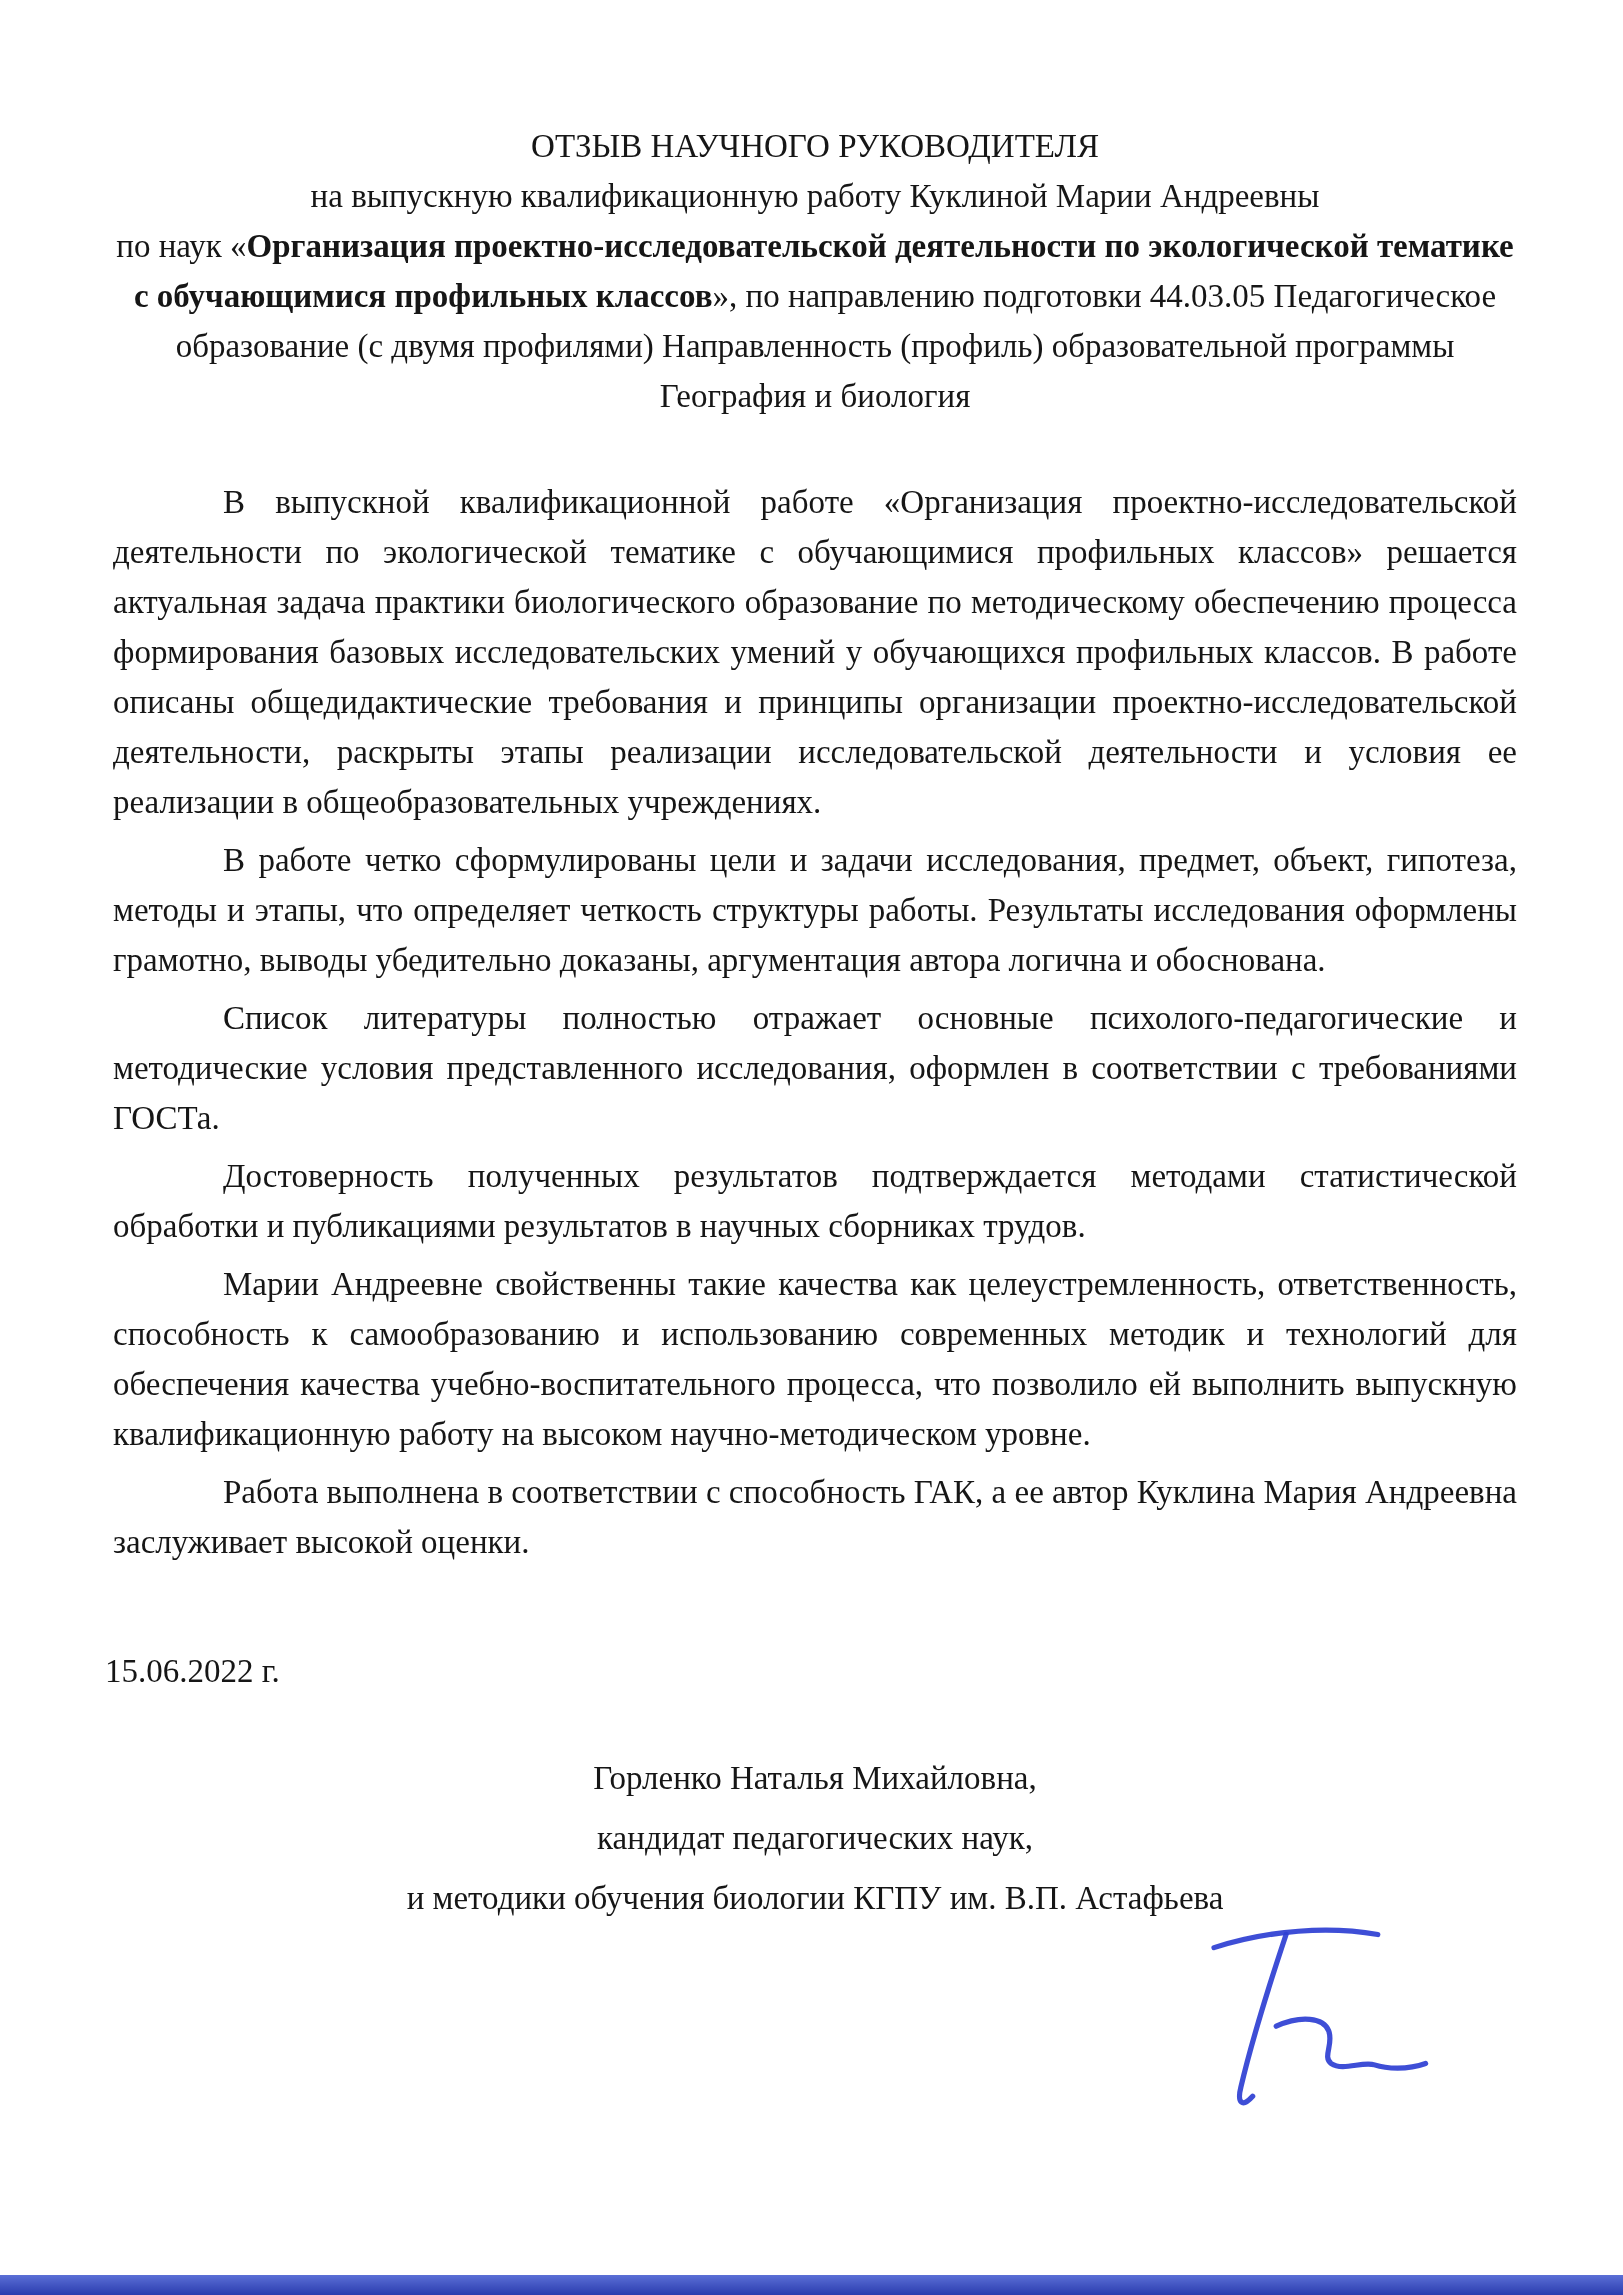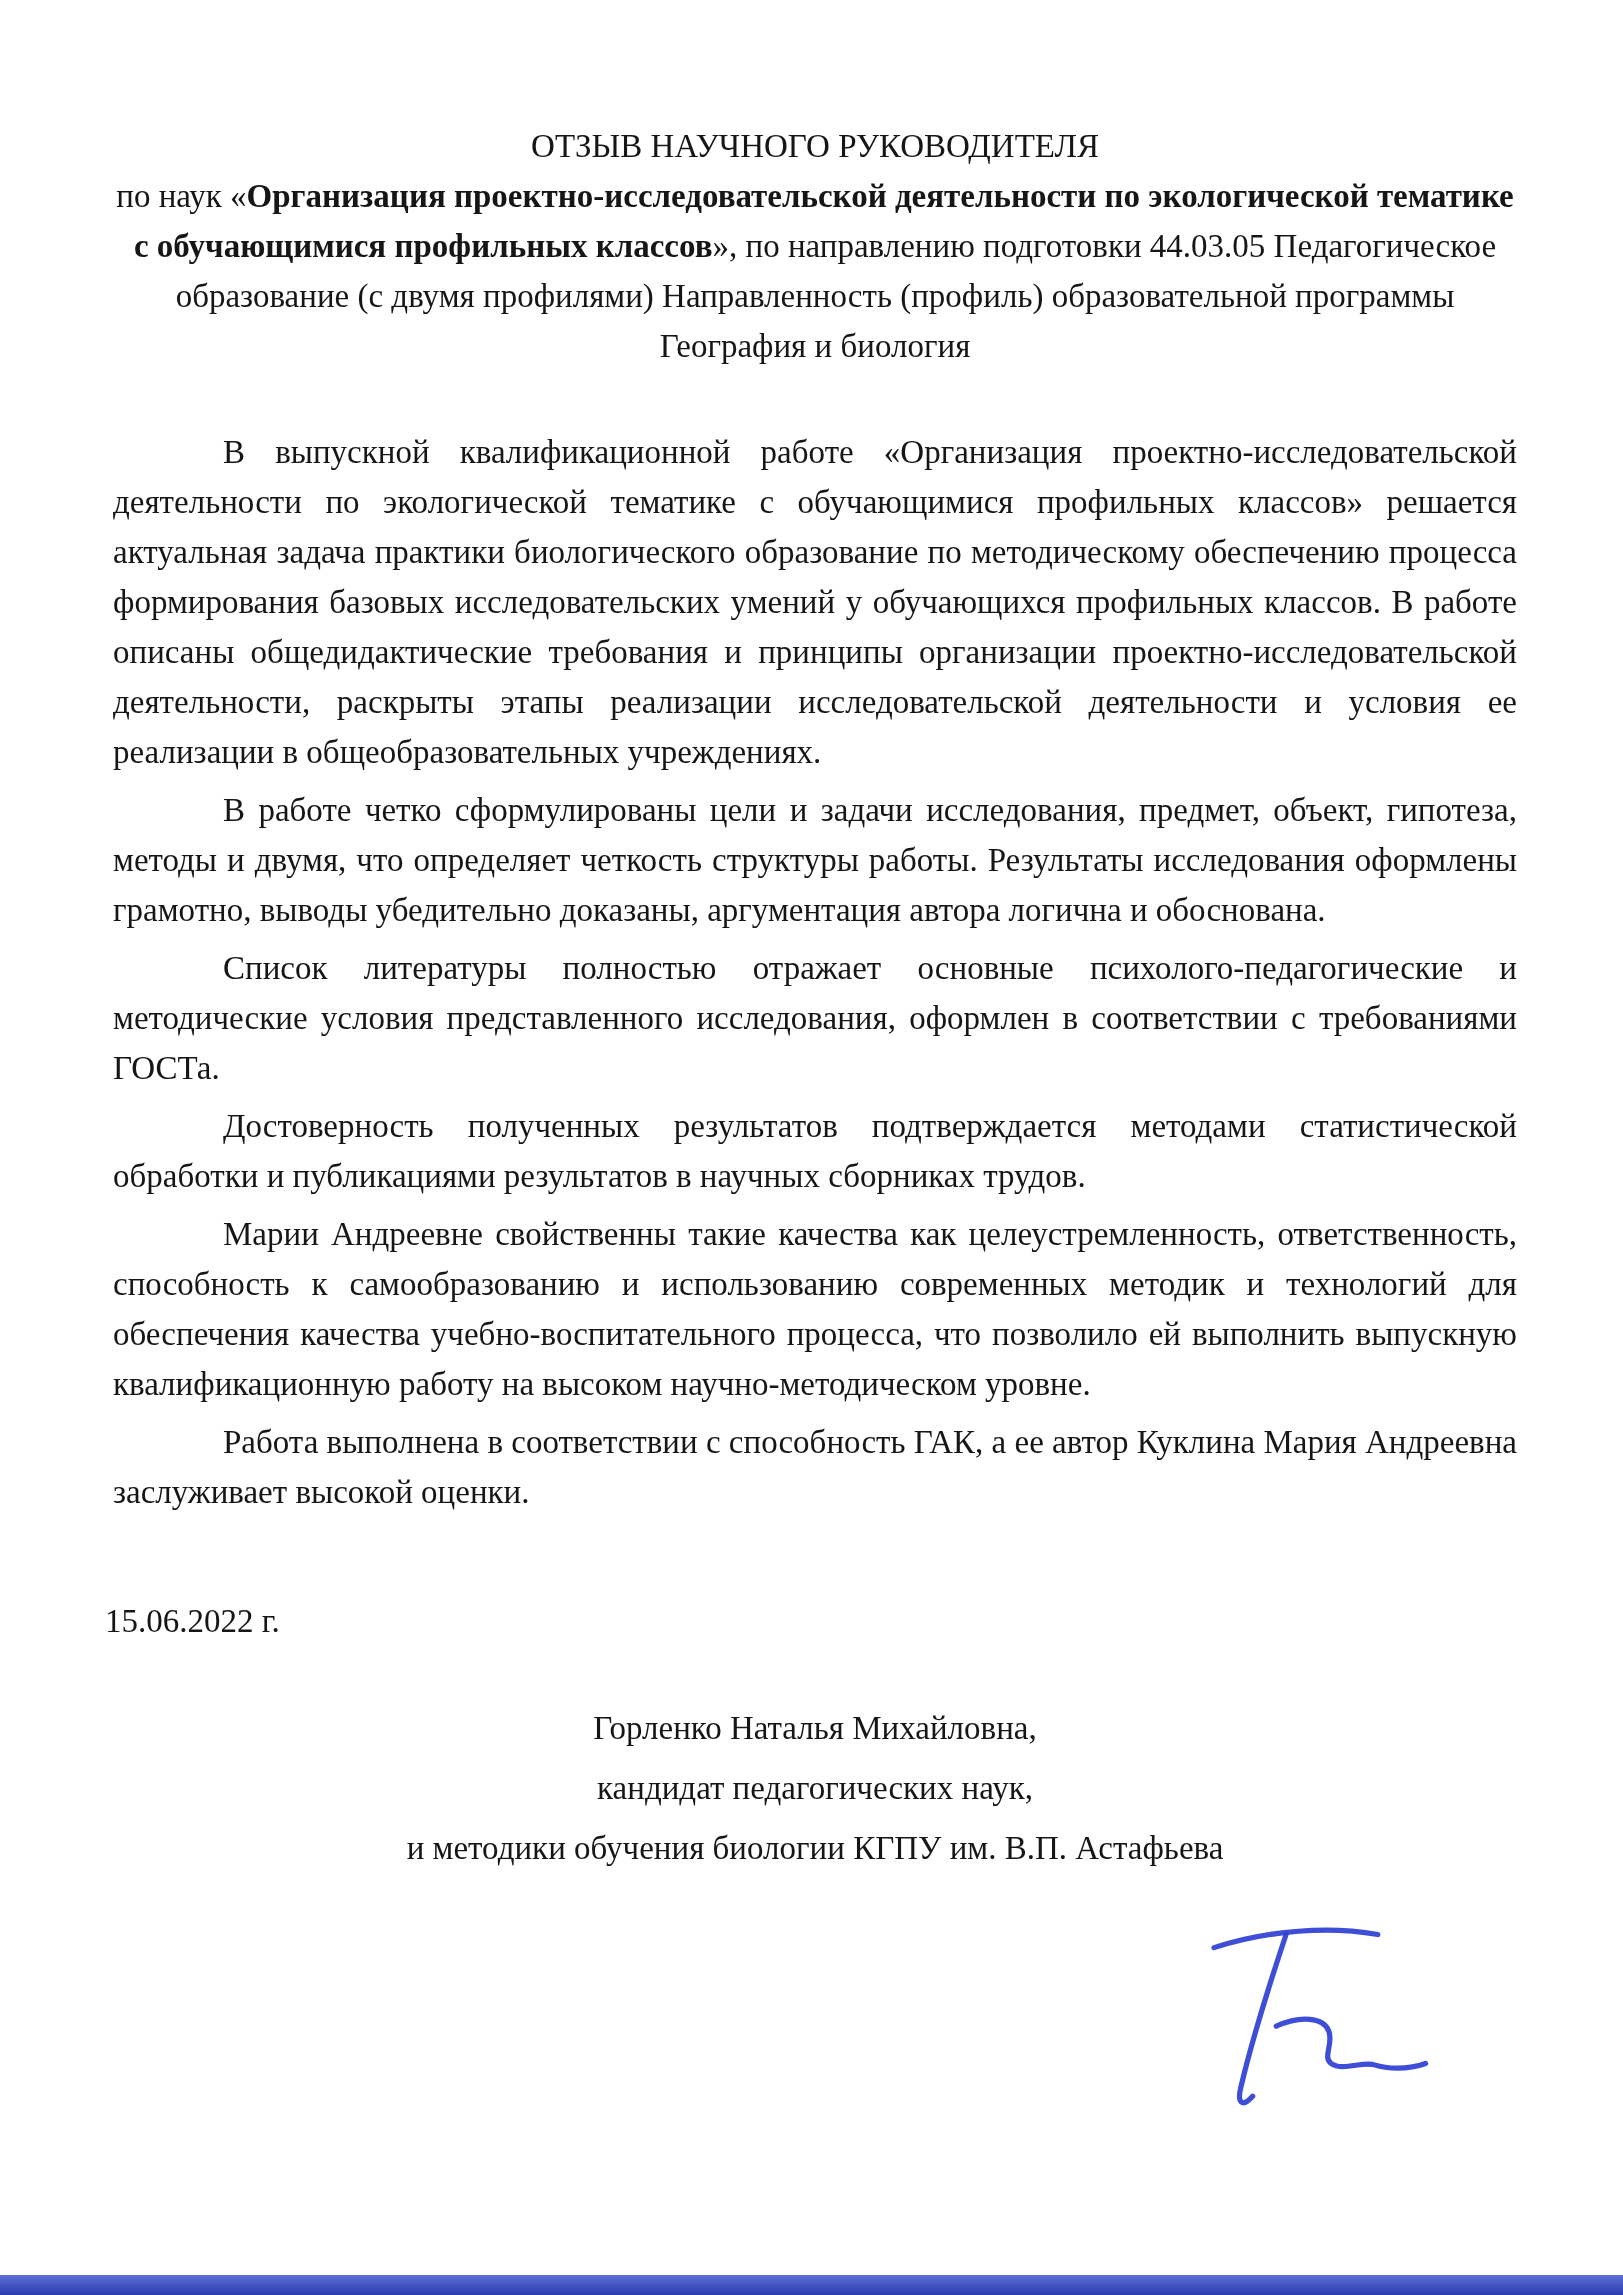--- a/index.html
+++ b/index.html
@@ -67,26 +67,27 @@
     height: 19.6px;
   }
 </style>
 </head>
 <body>
 
 <div class="page" style="color: rgb(22, 22, 22);">
 
   <div class="heading">
     <div class="head-line">ОТЗЫВ НАУЧНОГО РУКОВОДИТЕЛЯ</div>
+    <div class="head-line">на выпускную квалификационную работу Куклиной Марии Андреевны</div>
     <div class="head-line"><span>по наук «</span><b>Организация проектно-исследовательской деятельности по экологической тематике с обучающимися профильных классов</b><span>», по направлению подготовки 44.03.05 Педагогическое образование (с двумя профилями) Направленность (профиль) образовательной программы География и биология</span></div>
   </div>
 
   <div class="body-block">
     <p>В выпускной квалификационной работе «Организация проектно-исследовательской деятельности по экологической тематике с обучающимися профильных классов» решается актуальная задача практики биологического образование по методическому обеспечению процесса формирования базовых исследовательских умений у обучающихся профильных классов. В работе описаны общедидактические требования и принципы организации проектно-исследовательской деятельности, раскрыты этапы реализации исследовательской деятельности и условия ее реализации в общеобразовательных учреждениях.</p>
-    <p>В работе четко сформулированы цели и задачи исследования, предмет, объект, гипотеза, методы и двумя, что определяет четкость структуры работы. Результаты исследования оформлены грамотно, выводы убедительно доказаны, аргументация автора логична и обоснована.</p>
+    <p>В работе четко сформулированы цели и задачи исследования, предмет, объект, гипотеза, методы и этапы, что определяет четкость структуры работы. Результаты исследования оформлены грамотно, выводы убедительно доказаны, аргументация автора логична и обоснована.</p>
     <p>Список литературы полностью отражает основные психолого-педагогические и методические условия представленного исследования, оформлен в соответствии с требованиями ГОСТа.</p>
     <p>Достоверность полученных результатов подтверждается методами статистической обработки и публикациями результатов в научных сборниках трудов.</p>
     <p>Марии Андреевне свойственны такие качества как целеустремленность, ответственность, способность к самообразованию и использованию современных методик и технологий для обеспечения качества учебно-воспитательного процесса, что позволило ей выполнить выпускную квалификационную работу на высоком научно-методическом уровне.</p>
     <p>Работа выполнена в соответствии с способность ГАК, а ее автор Куклина Мария Андреевна заслуживает высокой оценки.</p>
   </div>
 
   <div class="date-line">15.06.2022 г.</div>
 
   <div class="signer-block">
     <div>Горленко Наталья Михайловна,</div>

